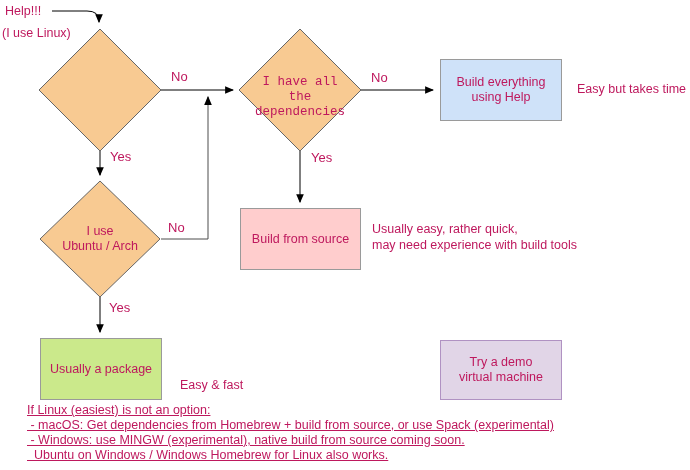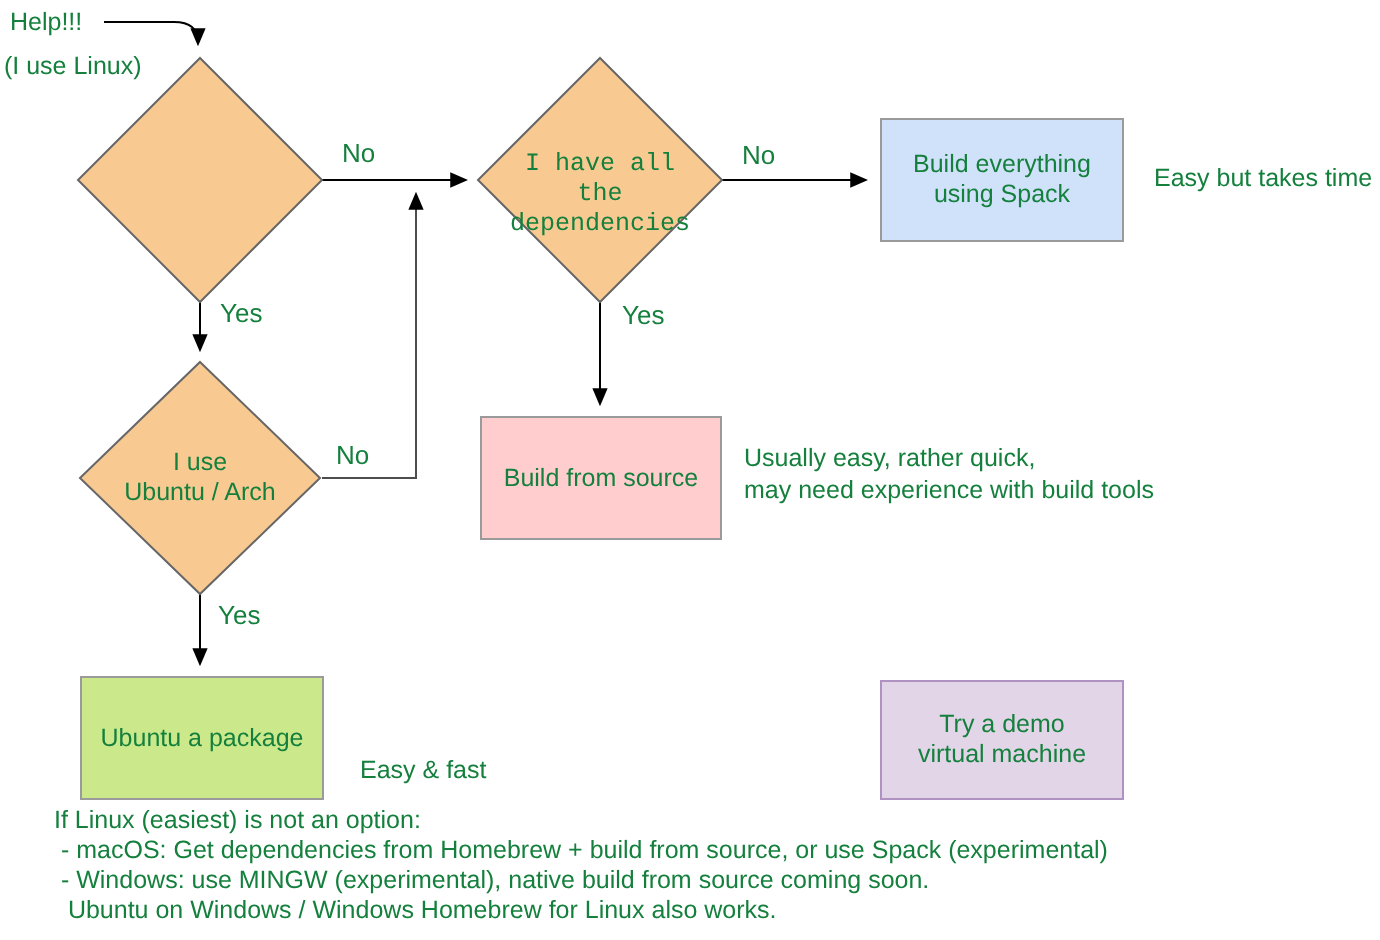--- a/index.html
+++ b/index.html
@@ -1,21 +1,21 @@
 <!DOCTYPE html>
 <html style="--decision-fill: #f8ca92; --decision-stroke: #666666; --spack-fill: #cfe2f9; --source-fill: #ffcdcd; --package-fill: #cbe98b; --vm-fill: #e1d5e7; --box-stroke: #9a9a9a; --vm-stroke: #b092c2; --edge-color: #000000;"><head>
 <meta charset="utf-8">
 <style>
   html,body{margin:0;padding:0;background:#ffffff;}
   .stage{
     position:relative;
     width:690px;height:470px;
     background:#ffffff;
     font-family:"Liberation Sans", sans-serif;
-    color:#15803d;
+    color:#be185d;
     overflow:hidden;
   }
   .stage svg{position:absolute;left:0;top:0;}
   .edge{stroke:var(--edge-color,#000);stroke-width:1;fill:none;}
   .edge.gray{stroke:#4d4d4d;}
   .diamond{fill:var(--decision-fill,#f8ca92);stroke:var(--decision-stroke,#666);stroke-width:1;}
   .label{position:absolute;font-size:12.5px;line-height:15px;white-space:pre-line;}
   .edge-label{position:absolute;font-size:13px;line-height:14px;}
   .node-label{
     position:absolute;text-align:center;font-size:12.5px;line-height:15px;
@@ -27,21 +27,21 @@
     text-align:center;font-size:12.5px;line-height:15px;
     border:1px solid var(--box-stroke,#9a9a9a);
     white-space:pre-line;
   }
   .box.spack{background:var(--spack-fill,#cfe2f9);}
   .box.source{background:var(--source-fill,#ffcdcd);}
   .box.package{background:var(--package-fill,#cbe98b);}
   .box.vm{background:var(--vm-fill,#e1d5e7);border-color:var(--vm-stroke,#b092c2);}
   .note{position:absolute;font-size:12.5px;line-height:16px;white-space:pre-line;}
   .footer{position:absolute;left:27px;top:403px;font-size:12.5px;line-height:15px;}
-  .footer div{white-space:pre;}
+  .footer div{white-space:pre;text-decoration:underline;}
 </style>
 </head>
 <body>
 
 <div class="stage">
 
   <svg width="690" height="470" viewBox="0 0 690 470">
     <defs>
       <marker id="arrow" viewBox="0 0 8 8" refX="7" refY="4" markerWidth="9" markerHeight="9" orient="auto-start-reverse">
         <path d="M0,0.6 L8,4 L0,7.4 Z" fill="#000"></path>
@@ -71,27 +71,27 @@
 
   <div class="edge-label" style="left:171px;top:70px;">No</div>
   <div class="edge-label" style="left:110px;top:150px;">Yes</div>
   <div class="edge-label" style="left:371px;top:71px;">No</div>
   <div class="edge-label" style="left:311px;top:151px;">Yes</div>
   <div class="edge-label" style="left:168px;top:221px;">No</div>
   <div class="edge-label" style="left:109px;top:301px;">Yes</div>
 
   <div class="box spack" style="left:440px;top:59px;width:122px;height:62px;">
     <span>Build everything
-using Spack</span>
+using Help</span>
   </div>
   <div class="box source" style="left:240px;top:208px;width:121px;height:62px;">
     <span>Build from source</span>
   </div>
   <div class="box package" style="left:40px;top:338px;width:122px;height:62px;">
-    <span>Ubuntu a package</span>
+    <span>Usually a package</span>
   </div>
   <div class="box vm" style="left:440px;top:340px;width:122px;height:60px;align-items:center;">
     <span>Try a demo
 virtual machine</span>
   </div>
 
   <div class="note" style="left:577px;top:81px;">Easy but takes time</div>
   <div class="note" style="left:372px;top:221px;">Usually easy, rather quick,
 may need experience with build tools</div>
   <div class="note" style="left:180px;top:377px;">Easy &amp; fast</div>

